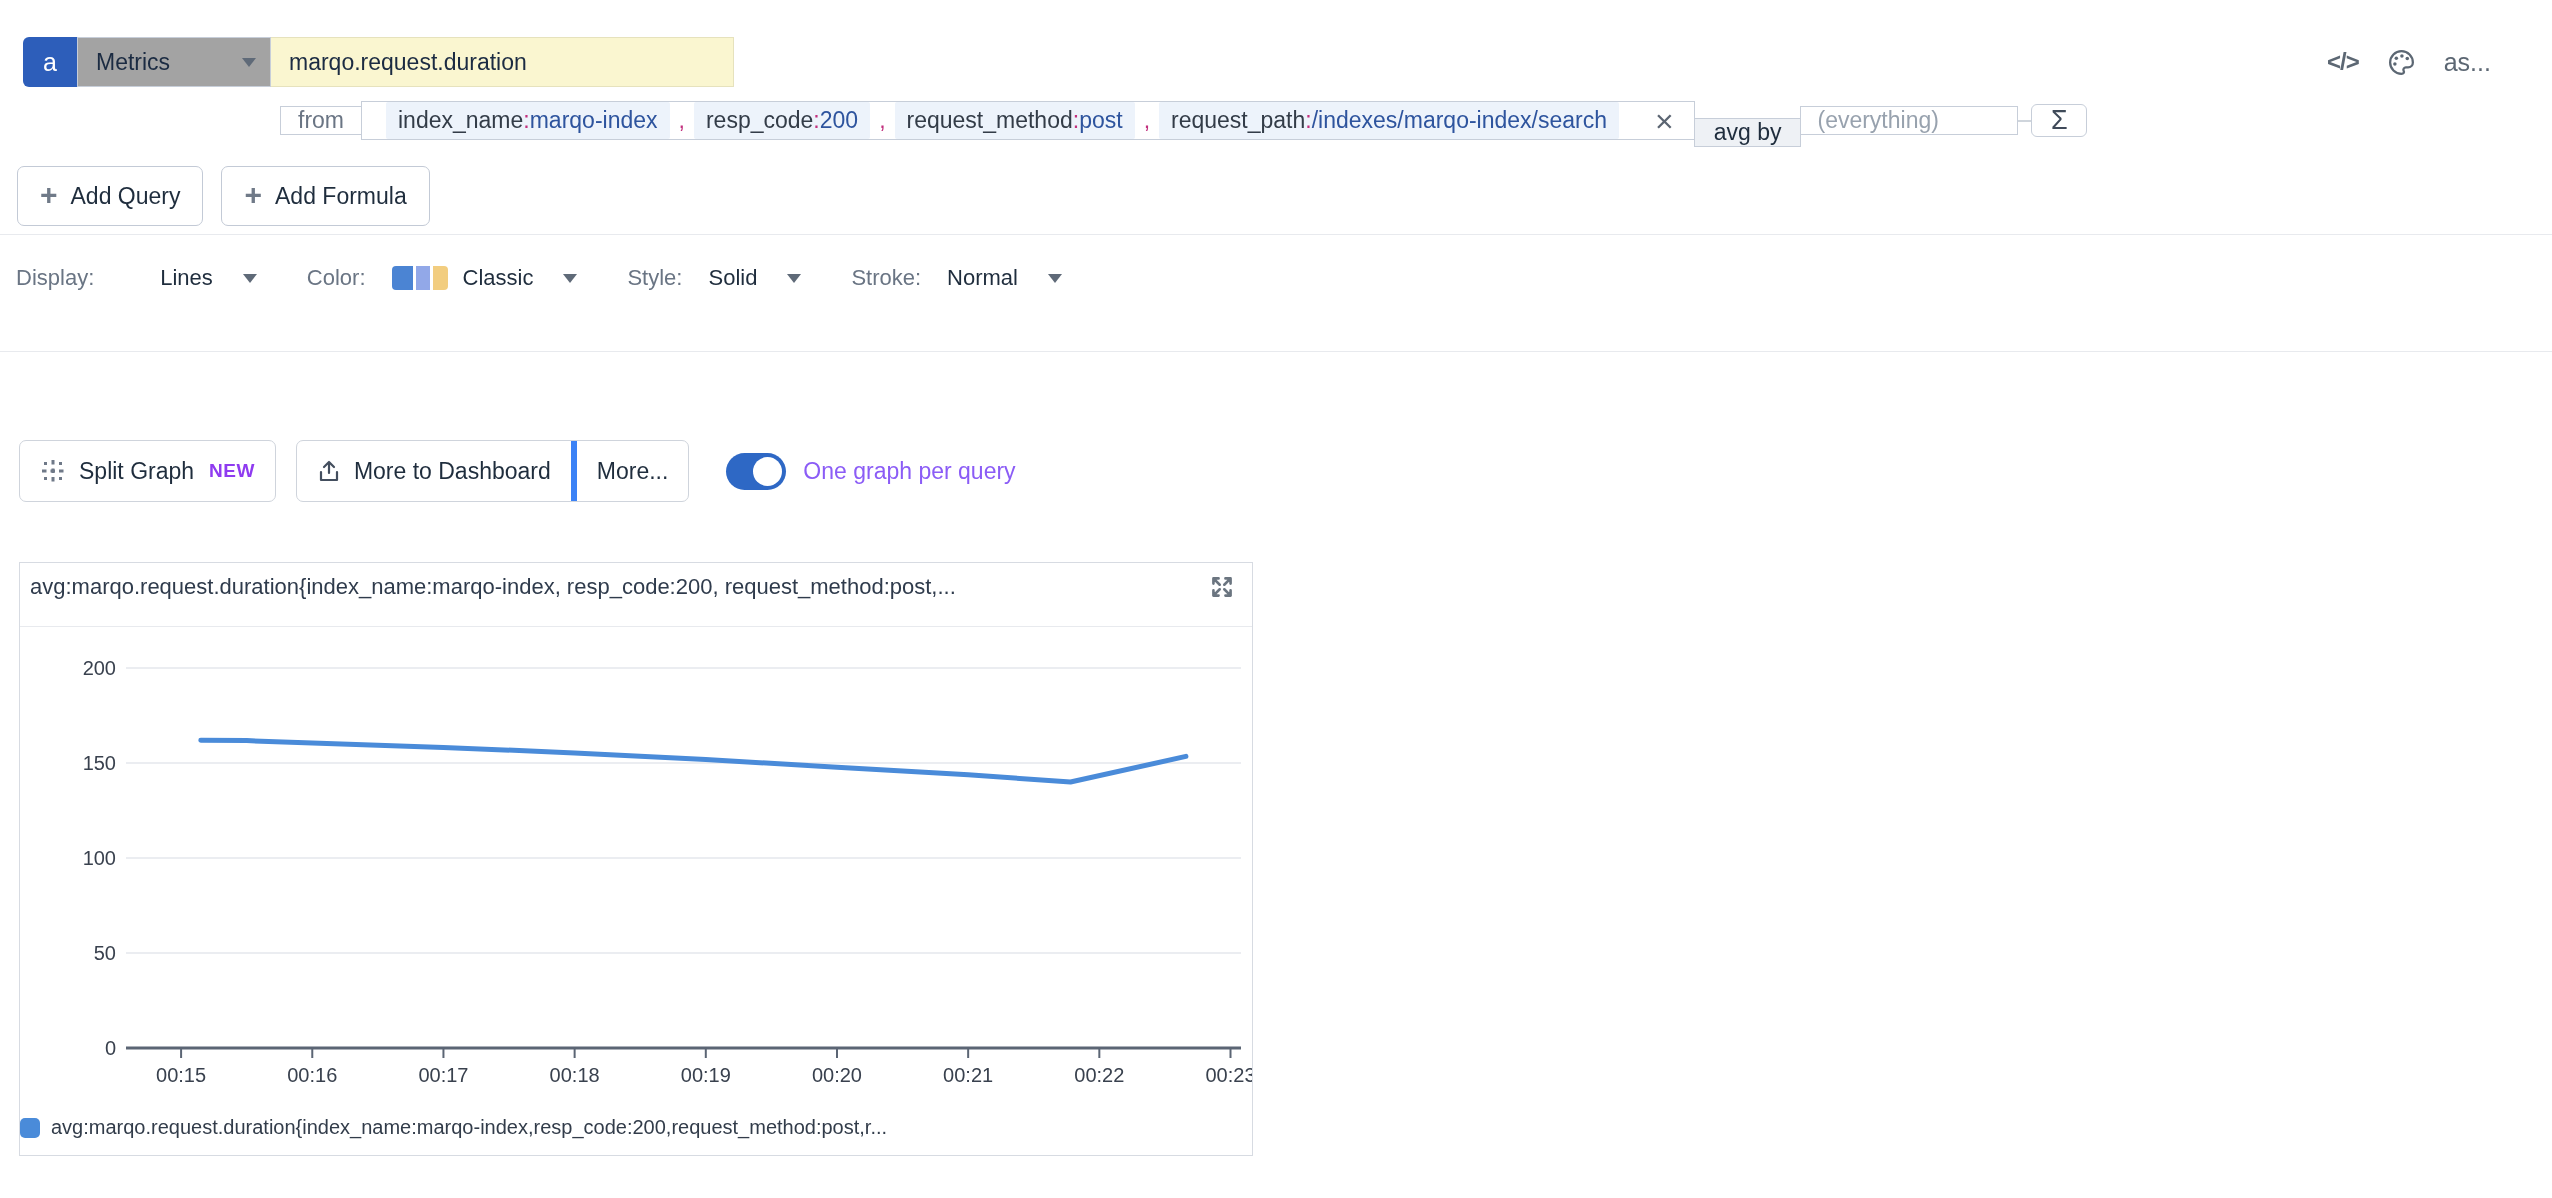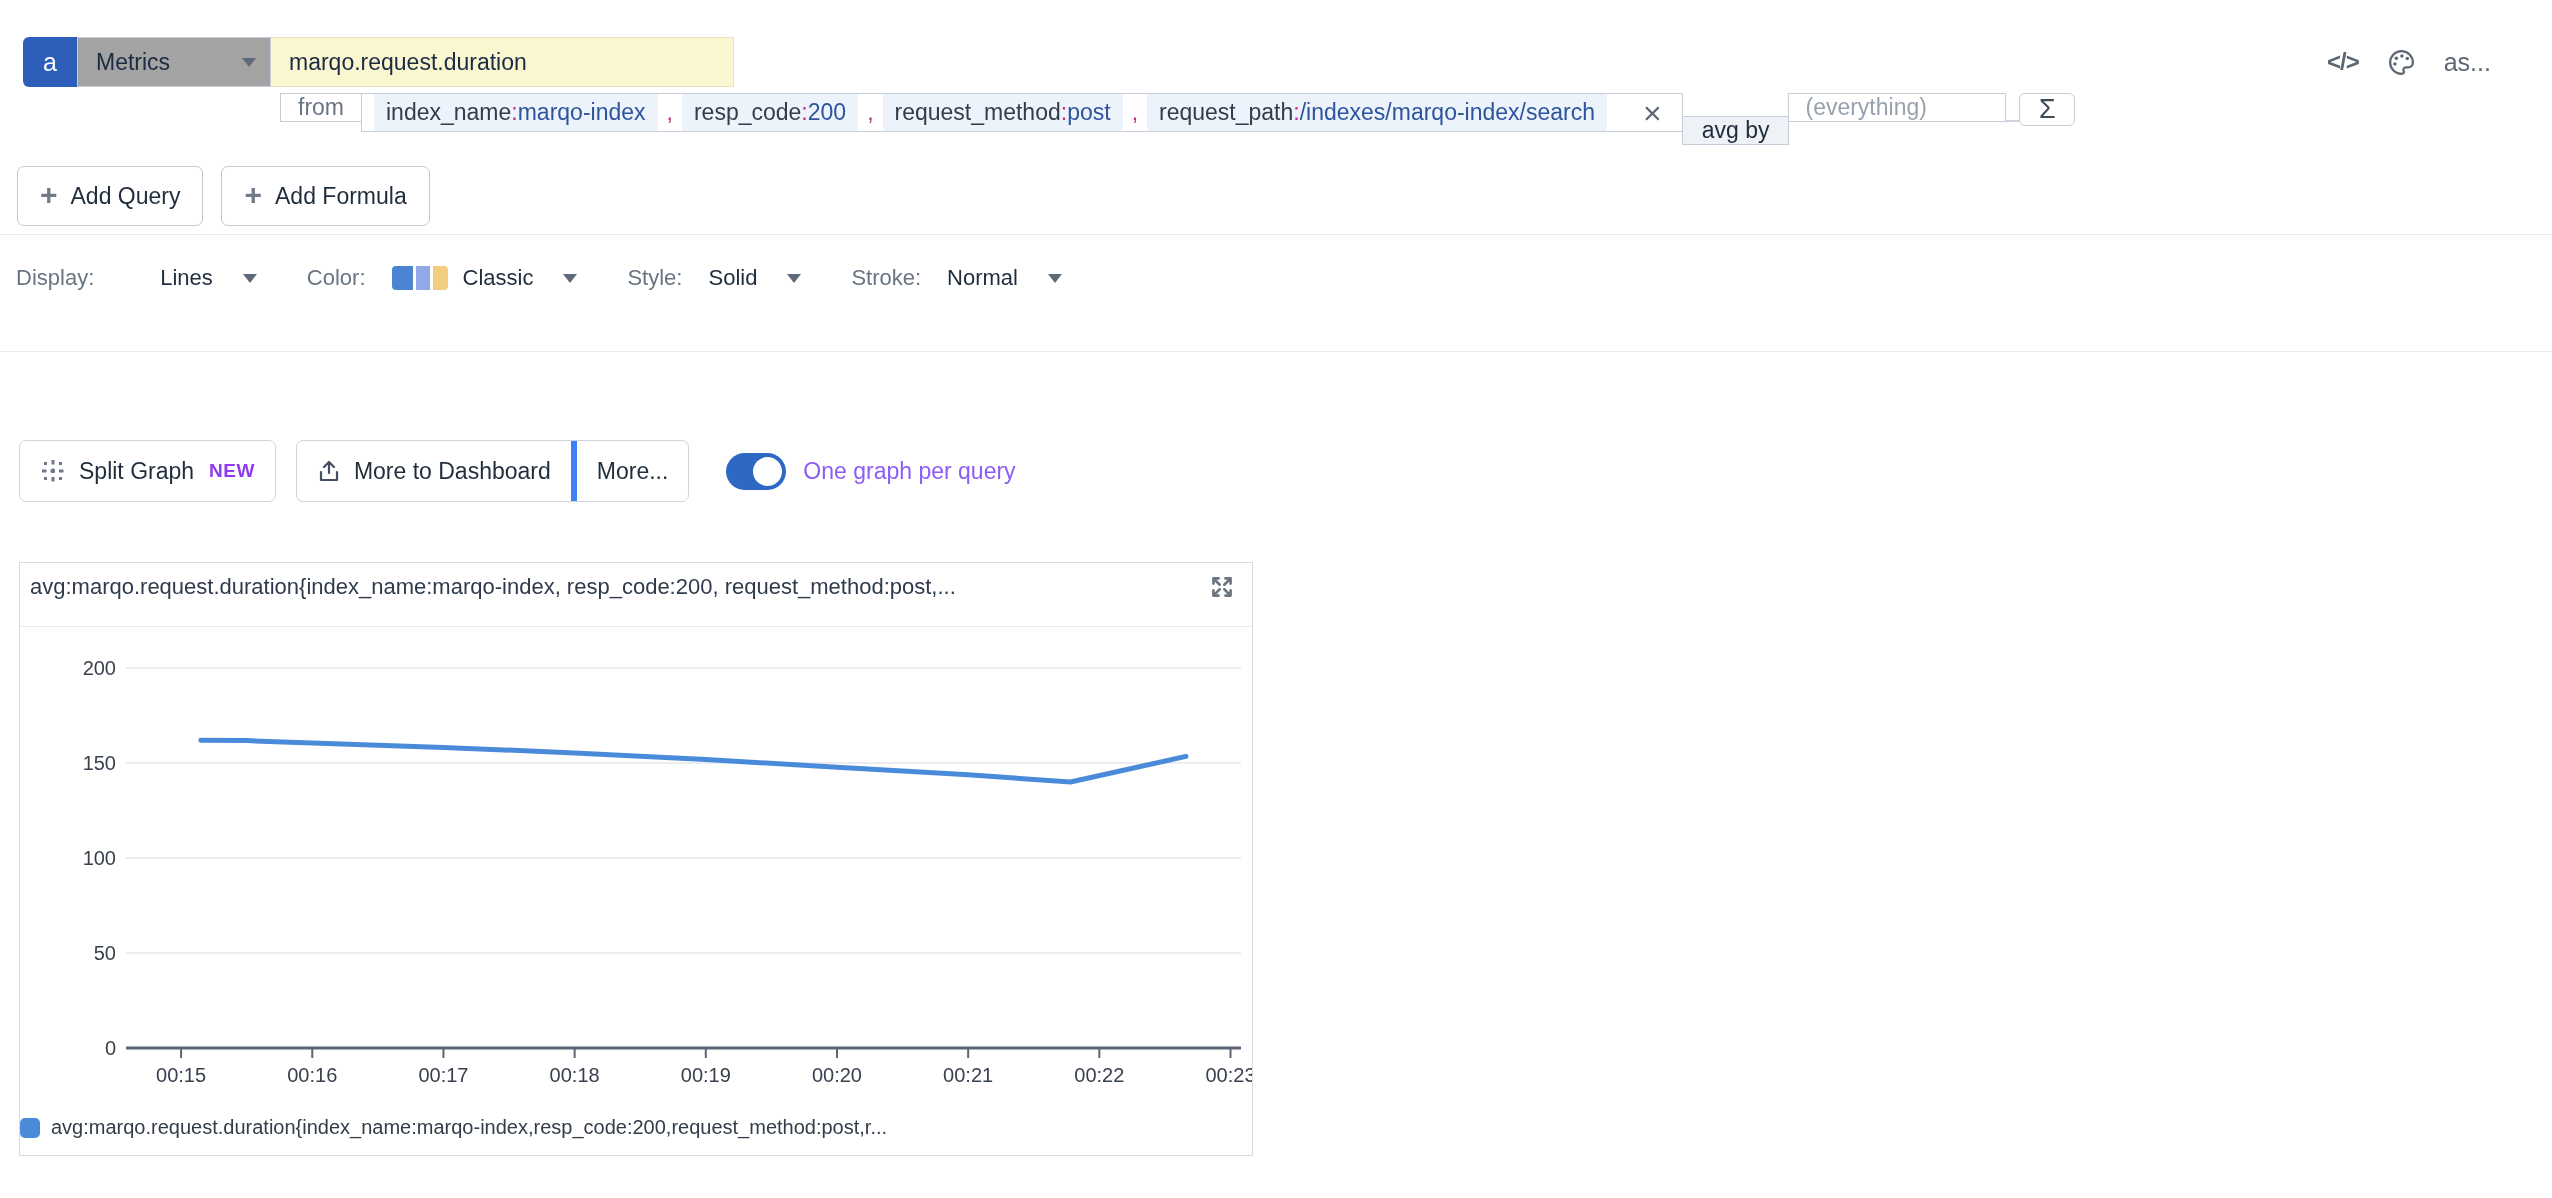--- a/index.html
+++ b/index.html
@@ -19,25 +19,25 @@
     padding:0 14px 0 18px; font-size:23px; color:#1b2b42;
   }
   .metric-input {
     width:463px; background:#faf6d0; border:1px solid #e6e2bd; border-left:none;
     display:flex; align-items:center; padding:0 18px; font-size:23px; color:#1b2b42;
   }
   .caret { width:0; height:0; border-left:7px solid transparent; border-right:7px solid transparent;
     border-top:9px solid #5f6a78; margin-left:auto; }
   .caret.inline { margin-left:0; }
   
-  .row2 { position:absolute; left:280px; top:93px; height:55px; display:flex; align-items:flex-start; }
+  .row2 { position:absolute; left:280px; top:93px; height:55px; display:flex; align-items:center; }
   .seg { border:1px solid #c7ced9; background:#fff; display:flex; align-items:center; }
   .seg + .seg { margin-left:-1px; }
   .from-label { padding:0 17px; font-size:23px; color:#6a7584; }
-  .filter-field { padding:0 14px 0 12px; }
+  .filter-field { padding:0 14px 0 24px; }
   .tag { background:#edf3fb; border-radius:2px; padding:5px 12px; font-size:23px; white-space:nowrap; }
   .tag .k { color:#333c48; } .tag .c { color:#c2307e; } .tag .v { color:#2e549e; }
   .comma { color:#c2307e; font-size:23px; margin:0 9px; }
   .clear-x { margin-left:36px; margin-right:6px; font-size:32px; line-height:1; color:#5b6572; cursor:pointer; font-weight:300; }
   .aggby { background:#eef1f5; padding:0 19px; font-size:23px; color:#1f2d3d;margin-top:23px; }
   .everything { width:218px; padding:0 16px; font-size:23px; color:#98a2ae; }
   .connector { width:14px; align-self:center; border-top:2px solid #cfd5dc; }
   .sigma-btn { width:56px; justify-content:center; border-radius:6px; font-size:27px; color:#3f4a59; margin-left:-1px; }
   
   .tr-icons { position:absolute; left:2327px; top:44px; height:36px; display:flex; align-items:center; gap:27px; color:#5c6773; }

